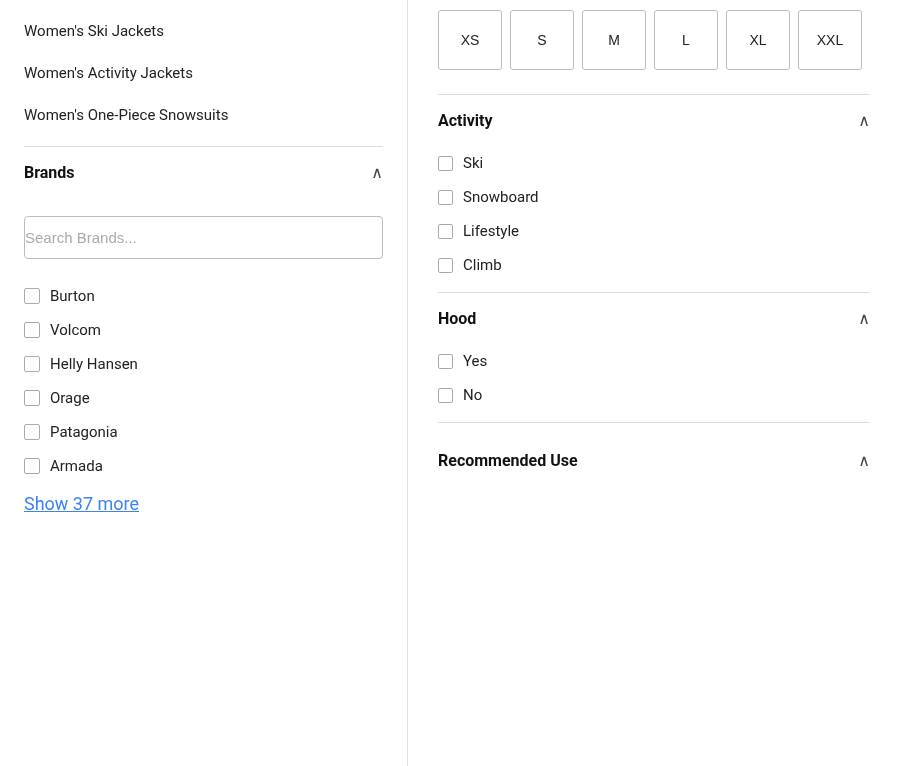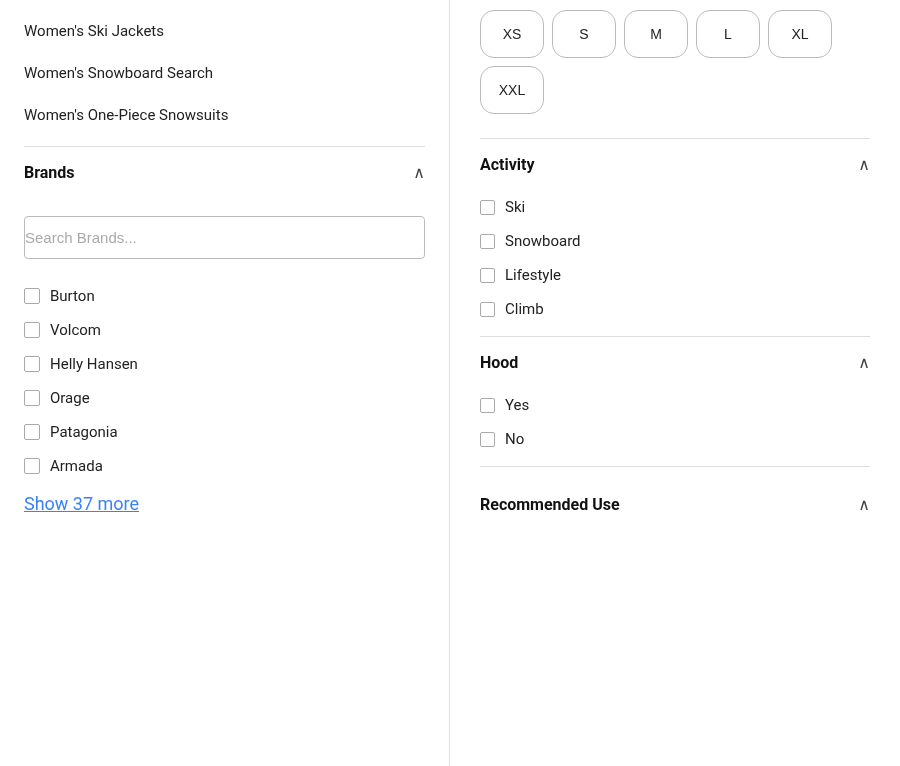--- a/index.html
+++ b/index.html
@@ -17,21 +17,21 @@
 
     .page-container {
       display: flex;
       width: 900px;
       min-height: 766px;
       background: #fff;
     }
 
     
     .left-panel {
-      width: 450px;
+      width: 408px;
       border-right: 1px solid #e0e0e0;
       padding: 0 24px;
       padding-top: 10px;
     }
 
     .category-list {
       list-style: none;
       margin-bottom: 10px;
     }
 
@@ -127,23 +127,23 @@
     
     .size-grid {
       display: flex;
       flex-wrap: wrap;
       gap: 8px;
       margin-bottom: 24px;
     }
 
     .size-btn {
       width: 64px;
-      height: 48px;
+      height: 60px;
       border: 1px solid #bbb;
-      border-radius: 14px;
+      border-radius: 3px;
       background: #fff;
       font-size: 14px;
       color: #222;
       display: flex;
       align-items: center;
       justify-content: center;
       cursor: pointer;
     }
 
     .right-divider {
@@ -205,21 +205,21 @@
   </style>
 </head>
 <body>
 
 <div class="page-container">
 
   <div class="left-panel">
     
     <ul class="category-list">
       <li>Women's Ski Jackets</li>
-      <li>Women's Snowboard Search</li>
+      <li>Women's Activity Jackets</li>
       <li>Women's One-Piece Snowsuits</li>
     </ul>
 
     <hr class="divider">
 
     
     <div class="section-header">
       <span class="section-title">Brands</span>
       <span class="chevron">∧</span>
     </div>

